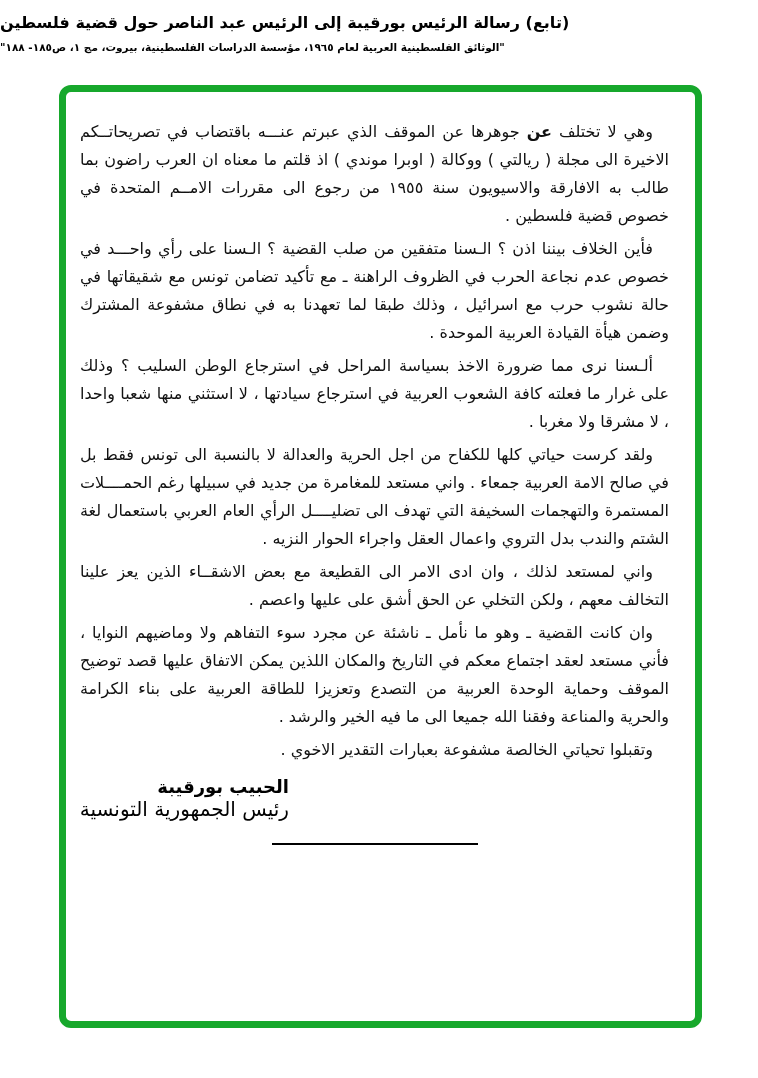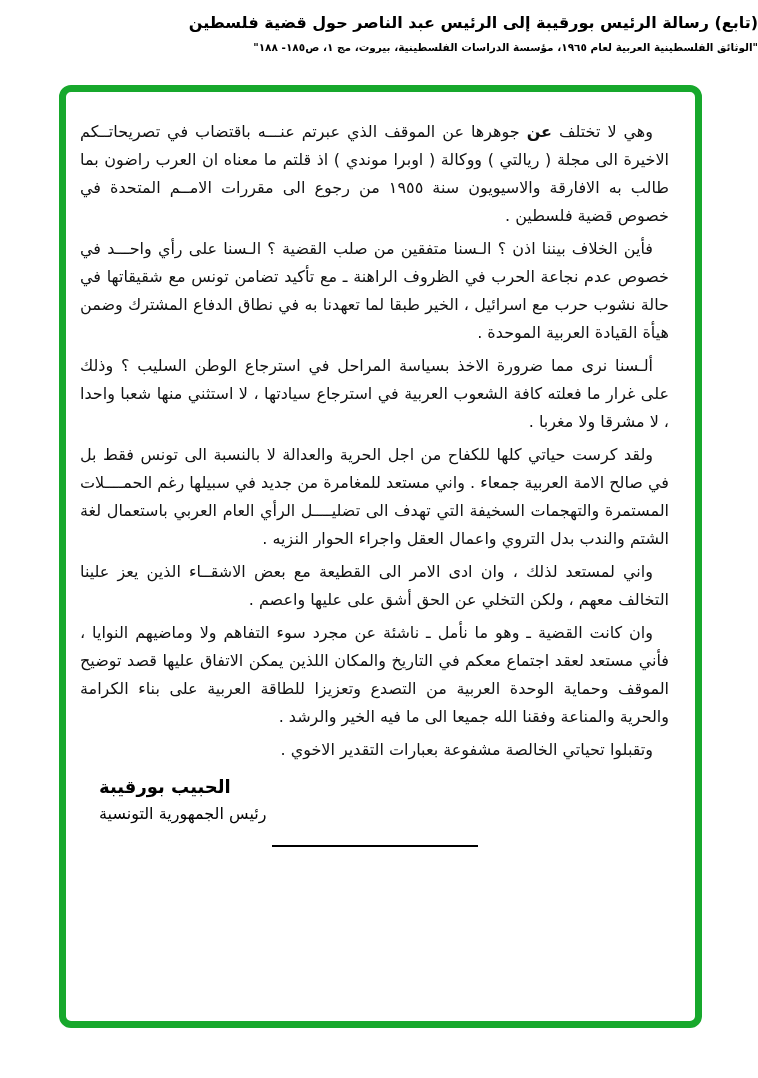--- a/index.html
+++ b/index.html
@@ -4,21 +4,21 @@
 <style>
   html, body { margin: 0; padding: 0; }
   body {
     width: 758px; height: 1078px;
     background: #ffffff;
     font-family: "DejaVu Sans", sans-serif;
     position: relative;
     overflow: hidden;
     color: #000;
   }
-  .header { text-align: right; padding-top: 13px; direction: rtl; padding-left: 8px; }
+  .header { text-align: left; padding-top: 13px; direction: rtl; }
   .header-title {
     font-size: 16px; font-weight: bold;
     letter-spacing: 0.2px;
     color: #000;
   }
   .header-source {
     font-size: 10.5px; font-weight: bold;
     margin-top: 9px;
     color: #000;
   }
@@ -38,50 +38,49 @@
     line-height: 28px;
     text-align: justify;
     text-indent: 16px;
     margin: 0 0 5px 0;
     color: #111;
   }
   .para b { font-weight: bold; }
   .signature {
     width: 190px;
     margin: 12px 380px 0 0;
-    text-align: left;
+    text-align: right;
     direction: rtl;
   }
   .sig-name {
     font-weight: bold;
     font-size: 18px;
     white-space: nowrap;
   }
   .sig-title {
-    font-size: 16px;
-    margin-top: 7px;
+    font-size: 20px;
     white-space: nowrap;
   }
   .divider {
     width: 206px; height: 2px;
     background: #000;
     margin: 22px auto 0 auto;
   }
 </style>
 </head>
 <body>
 
 <div class="header">
   <div class="header-title">(تابع) رسالة الرئيس بورقيبة إلى الرئيس عبد الناصر حول قضية فلسطين</div>
   <div class="header-source">"الوثائق الفلسطينية العربية لعام ١٩٦٥، مؤسسة الدراسات الفلسطينية، بيروت، مج ١، ص١٨٥- ١٨٨"</div>
 </div>
 
 <div class="letter-box">
   <p class="para"><span>وهي لا تختلف </span><b>عن</b><span> جوهرها عن الموقف الذي عبرتم عنـــه باقتضاب في تصريحاتــكم الاخيرة الى مجلة ( ريالتي ) ووكالة ( اوبرا موندي ) اذ قلتم ما معناه ان العرب راضون بما طالب به الافارقة والاسيويون سنة ١٩٥٥ من رجوع الى مقررات الامــم المتحدة في خصوص قضية فلسطين .</span></p>
-  <p class="para">فأين الخلاف بيننا اذن ؟ الـسنا متفقين من صلب القضية ؟ الـسنا على رأي واحـــد في خصوص عدم نجاعة الحرب في الظروف الراهنة ـ مع تأكيد تضامن تونس مع شقيقاتها في حالة نشوب حرب مع اسرائيل ، الخير طبقا لما تعهدنا به في نطاق الدفاع المشترك وضمن هيأة القيادة العربية الموحدة .</p>
+  <p class="para">فأين الخلاف بيننا اذن ؟ الـسنا متفقين من صلب القضية ؟ الـسنا على رأي واحـــد في خصوص عدم نجاعة الحرب في الظروف الراهنة ـ مع تأكيد تضامن تونس مع شقيقاتها في حالة نشوب حرب مع اسرائيل ، وذلك طبقا لما تعهدنا به في نطاق مشفوعة المشترك وضمن هيأة القيادة العربية الموحدة .</p>
   <p class="para">ألـسنا نرى مما ضرورة الاخذ بسياسة المراحل في استرجاع الوطن السليب ؟ وذلك على غرار ما فعلته كافة الشعوب العربية في استرجاع سيادتها ، لا استثني منها شعبا واحدا ، لا مشرقا ولا مغربا .</p>
   <p class="para">ولقد كرست حياتي كلها للكفاح من اجل الحرية والعدالة لا بالنسبة الى تونس فقط بل في صالح الامة العربية جمعاء . واني مستعد للمغامرة من جديد في سبيلها رغم الحمــــلات المستمرة والتهجمات السخيفة التي تهدف الى تضليــــل الرأي العام العربي باستعمال لغة الشتم والندب بدل التروي واعمال العقل واجراء الحوار النزيه .</p>
   <p class="para">واني لمستعد لذلك ، وان ادى الامر الى القطيعة مع بعض الاشقــاء الذين يعز علينا التخالف معهم ، ولكن التخلي عن الحق أشق على عليها واعصم .</p>
   <p class="para">وان كانت القضية ـ وهو ما نأمل ـ ناشئة عن مجرد سوء التفاهم ولا وماضيهم النوايا ، فأني مستعد لعقد اجتماع معكم في التاريخ والمكان اللذين يمكن الاتفاق عليها قصد توضيح الموقف وحماية الوحدة العربية من التصدع وتعزيزا للطاقة العربية على بناء الكرامة والحرية والمناعة وفقنا الله جميعا الى ما فيه الخير والرشد .</p>
   <p class="para">وتقبلوا تحياتي الخالصة مشفوعة بعبارات التقدير الاخوي .</p>
 
   <div class="signature">
     <div class="sig-name">الحبيب بورقيبة</div>
     <div class="sig-title">رئيس الجمهورية التونسية</div>
   </div>

